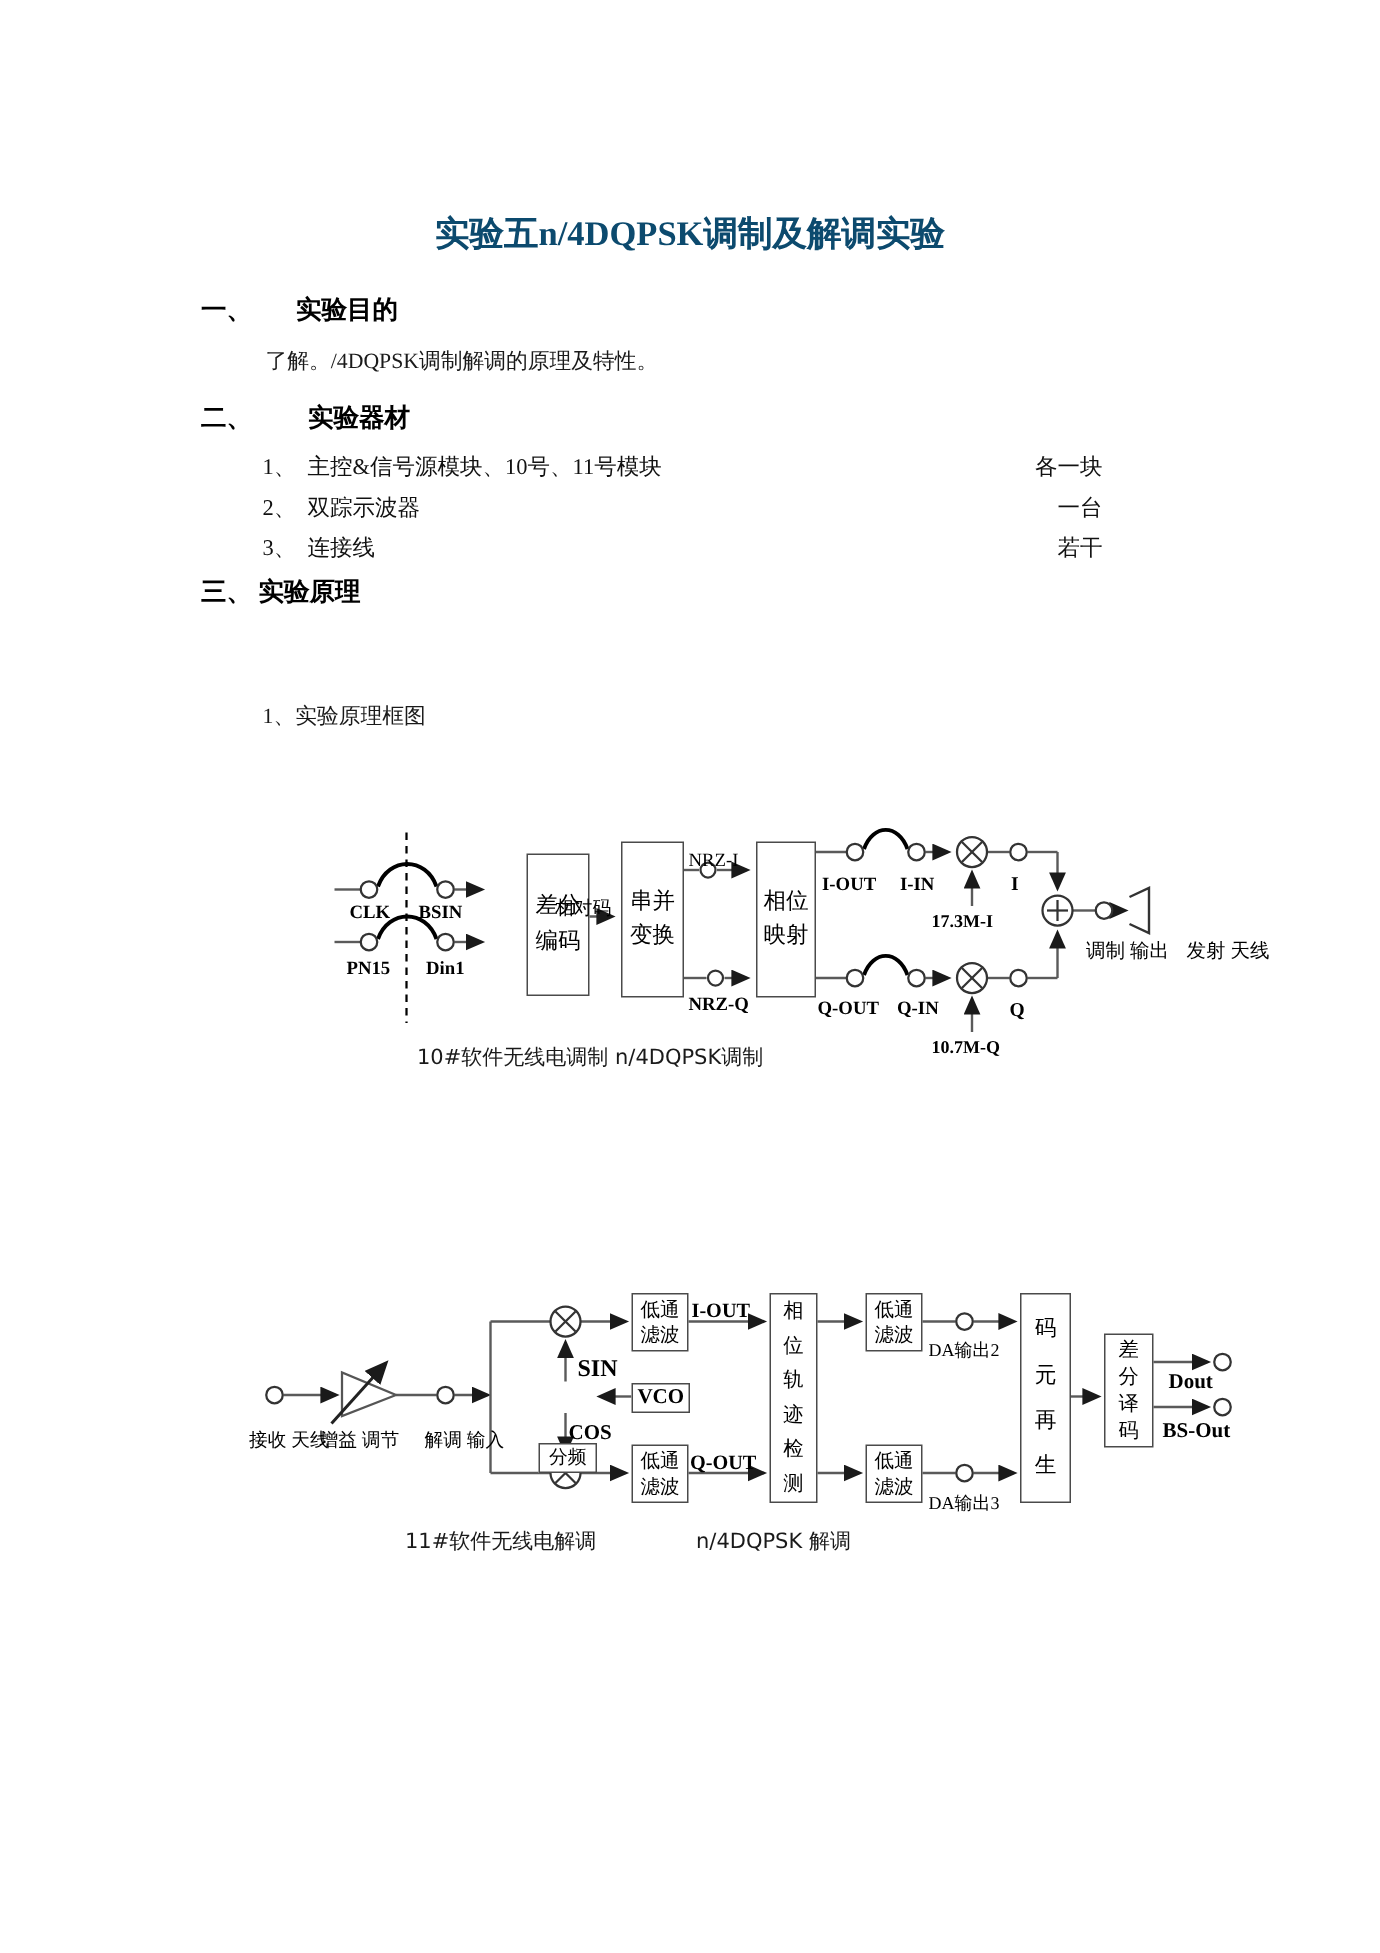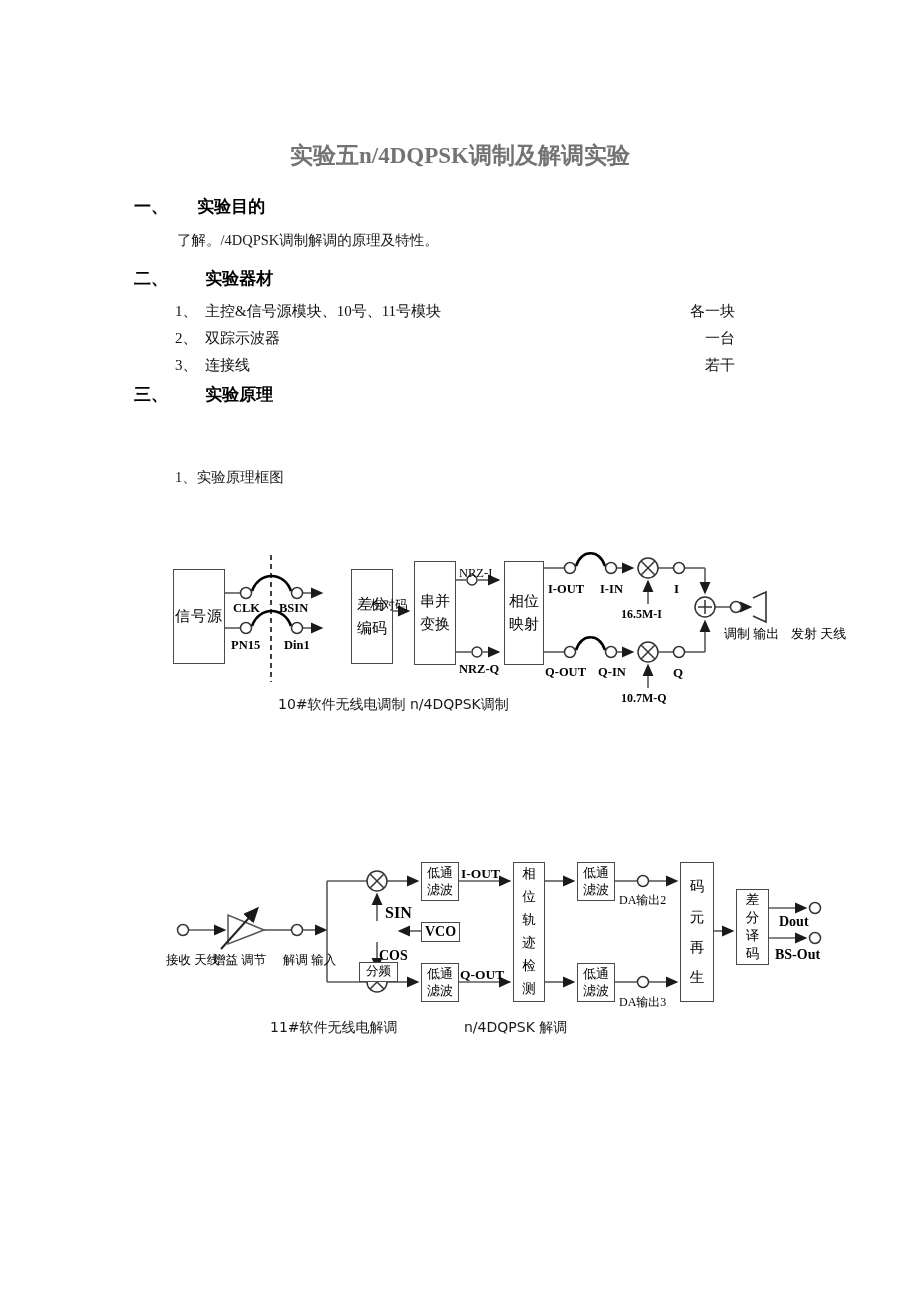--- a/index.html
+++ b/index.html
@@ -21,21 +21,21 @@
   .lbl{position:absolute;font-size:12.5px;color:#000;white-space:nowrap;line-height:1.35;}
   .lbl2{position:absolute;font-size:13px;color:#000;white-space:nowrap;line-height:1.55;text-align:center;}
   svg{position:absolute;left:0;top:0;}
   .cap{position:absolute;font-size:14px;color:#1a1a1a;}
 </style>
 </head>
 <body>
 
 <div class="page">
 
-  <h1 class="abs title" style="top: 140px; left: 0px; color: #737373;">实验五n/4DQPSK调制及解调实验</h1>
+  <h1 class="abs title" style="top: 140px; left: 0px; color: #0c4a6e;">实验五n/4DQPSK调制及解调实验</h1>
 
   <div class="abs h2" style="top:195px;left:134px;">
     <span>一、</span>
     <span style="margin-left:25px;">实验目的</span>
   </div>
   <div class="abs body-text" style="top:231px;left:133px;margin-left:44px;">了解。/4DQPSK调制解调的原理及特性。</div>
 
   <div class="abs h2" style="top:267px;left:134px;">
     <span>二、</span>
     <span style="margin-left:33px;">实验器材</span>
@@ -52,21 +52,21 @@
     <span class="eq-qty">一台</span>
   </div>
   <div class="abs" style="top:356px;left:0;width:920px;">
     <span class="eq-num">3、</span>
     <span class="eq-name">连接线</span>
     <span class="eq-qty">若干</span>
   </div>
 
   <div class="abs h2" style="top:383px;left:134px;">
     <span>三、</span>
-    <span style="margin-left:33px;">实验原理</span>
+    <span style="">实验原理</span>
   </div>
 
   <div class="abs body-text" style="top:468px;left:175px;">1、实验原理框图</div>
 
   <svg width="920" height="1302" viewBox="0 0 920 1302">
     <defs>
       <marker id="ah" markerWidth="9" markerHeight="8" refX="6.5" refY="3.5" orient="auto">
         <path d="M0,0 L8,3.5 L0,7 z" fill="#1a1a1a"></path>
       </marker>
     </defs>
@@ -180,23 +180,20 @@
         <line x1="383.7" y1="874.3" x2="370.3" y2="887.7"></line>
       </g>
       <g>
         <circle cx="377" cy="982" r="10"></circle>
         <line x1="370.3" y1="975.3" x2="383.7" y2="988.7"></line>
         <line x1="383.7" y1="975.3" x2="370.3" y2="988.7"></line>
       </g>
     </g>
   </svg>
 
-  <div class="dbox" style="left:173px;top:569px;width:50px;height:93px;letter-spacing:1px;">
-    <span>信号源</span>
-  </div>
   <div class="dbox" style="left:327px;top:569px;width:40px;height:93px;margin-left:24px;">
     <span>
         <span class="ln">差分</span>
           <span class="ln">编码</span>
       </span>
   </div>
   <div class="dbox" style="left:414px;top:561px;width:40px;height:102px;">
     <span>
         <span class="ln">串并</span>
           <span class="ln">变换</span>
@@ -213,21 +210,21 @@
   <div class="lbl" style="left:279px;top:600px;font-weight:bold;">BSIN</div>
   <div class="lbl" style="left:231px;top:637px;font-weight:bold;">PN15</div>
   <div class="lbl" style="left:284px;top:637px;font-weight:bold;">Din1</div>
   <div class="lbl" style="left:370px;top:597px;">相对码</div>
   <div class="lbl" style="left:459px;top:565px;font-weight:normal;">NRZ-I</div>
   <div class="lbl" style="left:459px;top:661px;font-weight:bold;">NRZ-Q</div>
   <div class="lbl" style="left:548px;top:581px;font-weight:bold;">I-OUT</div>
   <div class="lbl" style="left:600px;top:581px;font-weight:bold;">I-IN</div>
   <div class="lbl" style="left:545px;top:664px;font-weight:bold;">Q-OUT</div>
   <div class="lbl" style="left:598px;top:664px;font-weight:bold;">Q-IN</div>
-  <div class="lbl" style="left:621px;top:606px;font-weight:bold;font-size:12px;">16.5M-I</div>
+  <div class="lbl" style="left:621px;top:606px;font-weight:bold;font-size:12px;">17.3M-I</div>
   <div class="lbl" style="left:621px;top:690px;font-weight:bold;font-size:12px;">10.7M-Q</div>
   <div class="lbl" style="left:674px;top:580px;font-weight:bold;font-size:13px;">I</div>
   <div class="lbl" style="left:673px;top:664px;font-weight:bold;font-size:13px;">Q</div>
 
   <div class="lbl2" style="left:724px;top:624px;">
     <span class="ln">调制</span>
     <span class="ln">输出</span>
   </div>
   <div class="lbl2" style="left:791px;top:624px;">
     <span class="ln">发射</span>

